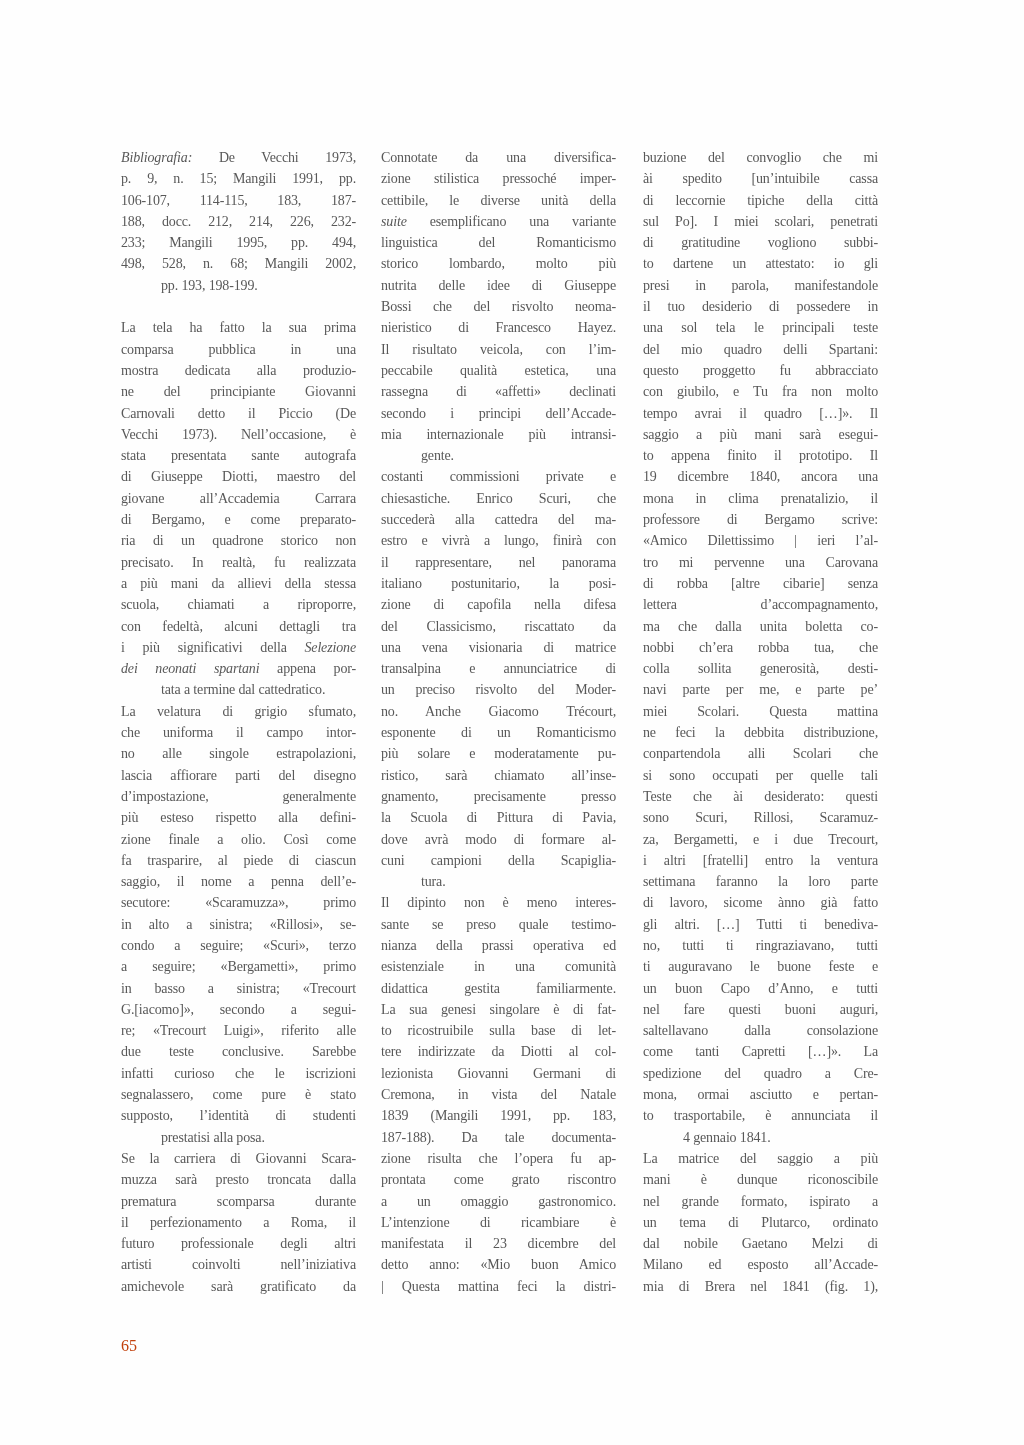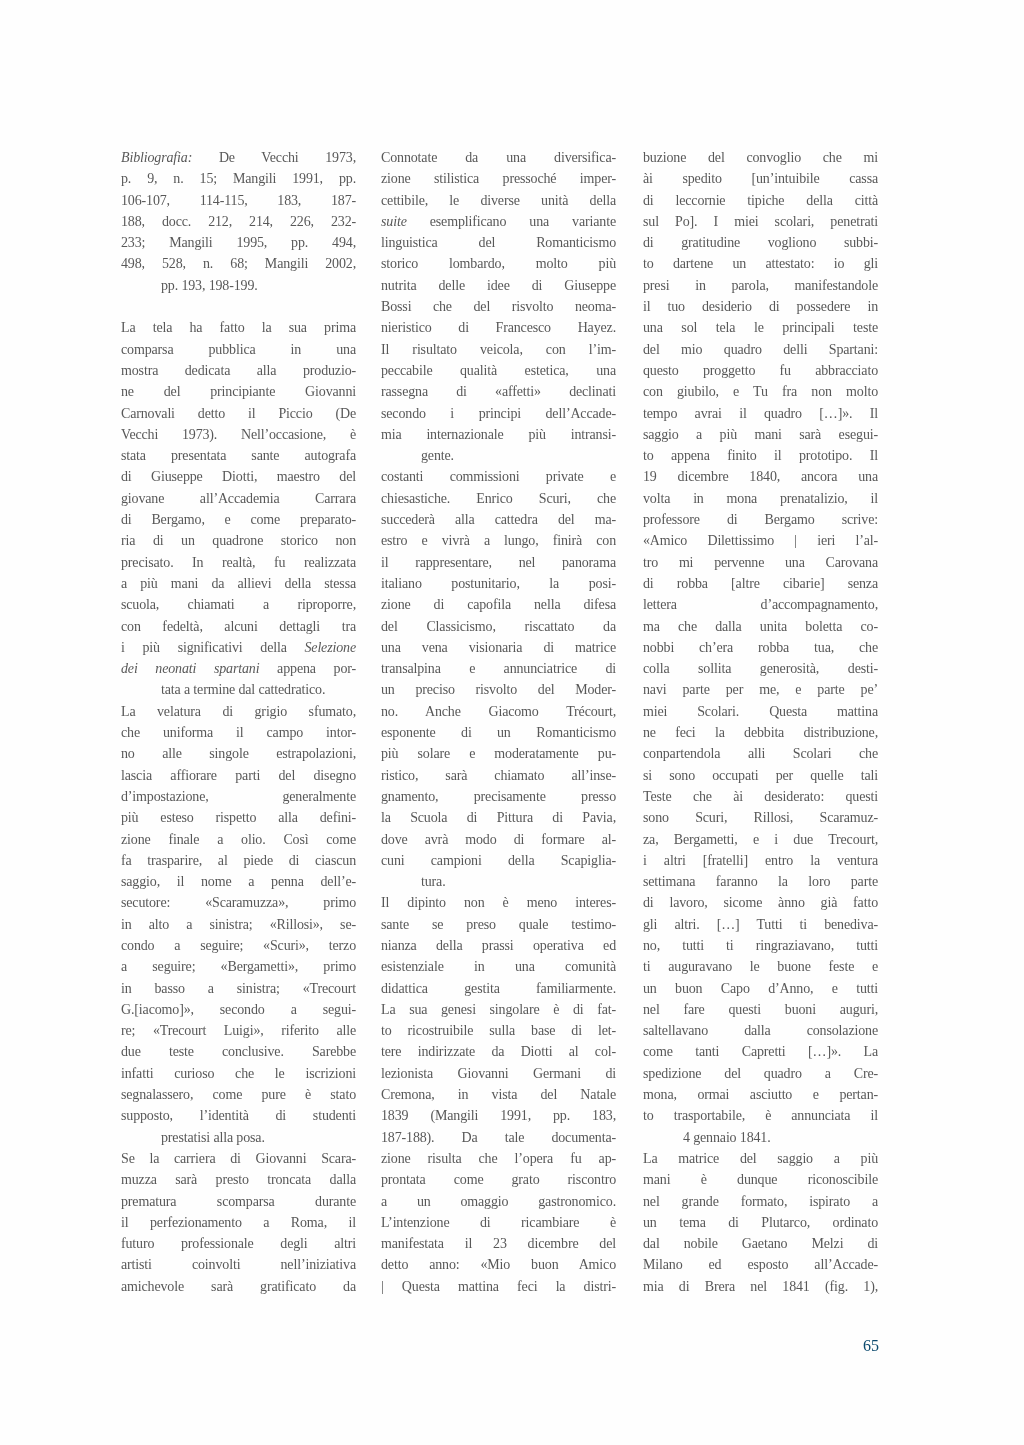--- a/index.html
+++ b/index.html
@@ -34,23 +34,23 @@
   .line.last {
     text-align-last: left;
     margin-left: 40px;
   }
   .line i { font-style: italic; }
   .page-number {
     position: absolute;
     left: 121px;
     width: 758px;
     top: 1337px;
-    text-align: right;
+    text-align: left;
     font-size: 16px;
-    color: #0c4a6e;
+    color: #c2410c;
   }
 </style>
 </head>
 <body>
 
 <div class="page">
   <div class="column col-1">
       <div class="para">
         <div class="line"><i>Bibliografia:</i> De Vecchi 1973,</div>
         <div class="line">p. 9, n. 15; Mangili 1991, pp.</div>
@@ -186,21 +186,21 @@
         <div class="line">presi in parola, manifestandole</div>
         <div class="line">il tuo desiderio di possedere in</div>
         <div class="line">una sol tela le principali teste</div>
         <div class="line">del mio quadro delli Spartani:</div>
         <div class="line">questo proggetto fu abbracciato</div>
         <div class="line">con giubilo, e Tu fra non molto</div>
         <div class="line">tempo avrai il quadro […]». Il</div>
         <div class="line">saggio a più mani sarà esegui-</div>
         <div class="line">to appena finito il prototipo. Il</div>
         <div class="line">19 dicembre 1840, ancora una</div>
-        <div class="line">volta in mona prenatalizio, il</div>
+        <div class="line">mona in clima prenatalizio, il</div>
         <div class="line">professore di Bergamo scrive:</div>
         <div class="line">«Amico Dilettissimo | ieri l’al-</div>
         <div class="line">tro mi pervenne una Carovana</div>
         <div class="line">di robba [altre cibarie] senza</div>
         <div class="line">lettera d’accompagnamento,</div>
         <div class="line">ma che dalla unita boletta co-</div>
         <div class="line">nobbi ch’era robba tua, che</div>
         <div class="line">colla sollita generosità, desti-</div>
         <div class="line">navi parte per me, e parte pe’</div>
         <div class="line">miei Scolari. Questa mattina</div>

